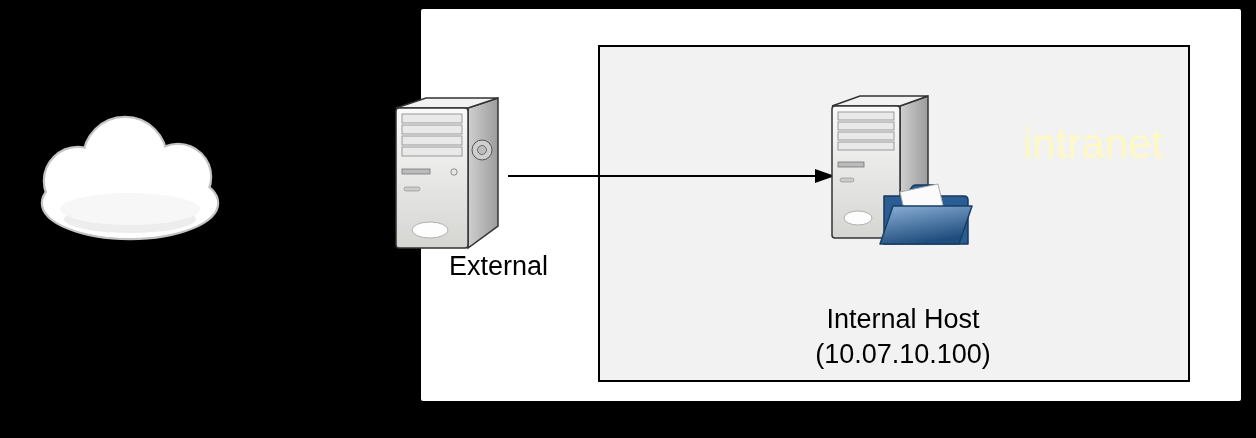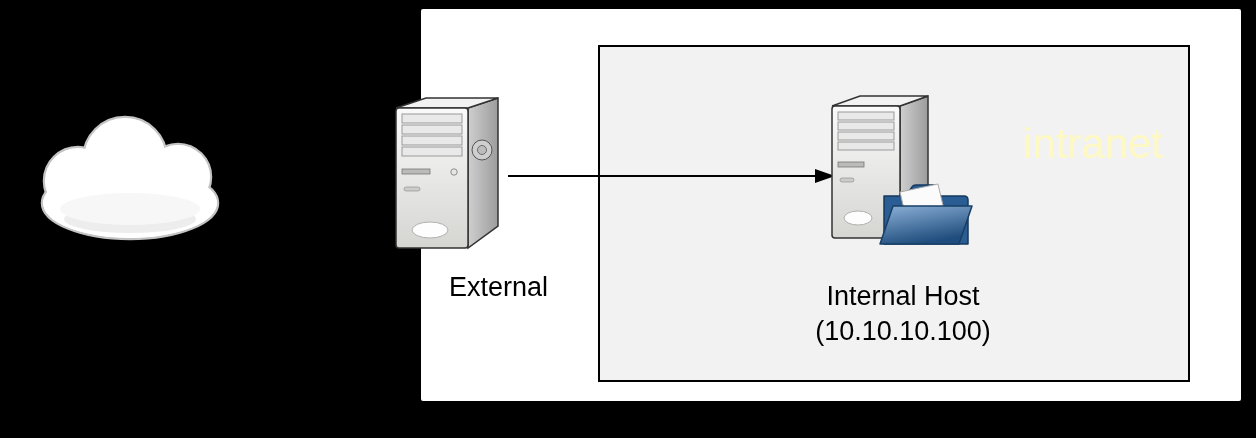--- a/index.html
+++ b/index.html
@@ -34,22 +34,22 @@
   .ext-tower-svg{left:386px;top:90px;}
   .arrow-svg{left:505px;top:160px;}
   .int-tower-svg{left:824px;top:86px;}
   .host-label{
     position:absolute;
     text-align:center;
     color:#000;
     font-size:27px;
     line-height:34px;
   }
-  .ext-label{left:416px;top:270px;width:165px;}
-  .int-label{left:790px;top:279px;width:226px;line-height:35px;}
+  .ext-label{left:416px;top:249px;width:165px;}
+  .int-label{left:790px;top:302px;width:226px;line-height:35px;}
 </style>
 </head>
 <body>
 
 <div class="stage">
 
   <div class="panel"></div>
 
   <div class="intranet-box"></div>
   <div class="intranet-label">intranet</div>
@@ -141,16 +141,16 @@
       <polygon points="2,62 15,24 94,24 81,62" fill="url(#gradFolder)" stroke="#173f66" stroke-width="1.5" stroke-linejoin="round"></polygon>
     </g>
   </svg>
 
   <div class="host-label ext-label">
     <div>External</div>
   </div>
 
   <div class="host-label int-label">
     <div>Internal Host</div>
-    <div>(10.10.10.100)</div>
+    <div>(10.07.10.100)</div>
   </div>
 
 </div>
 
 </body></html>

